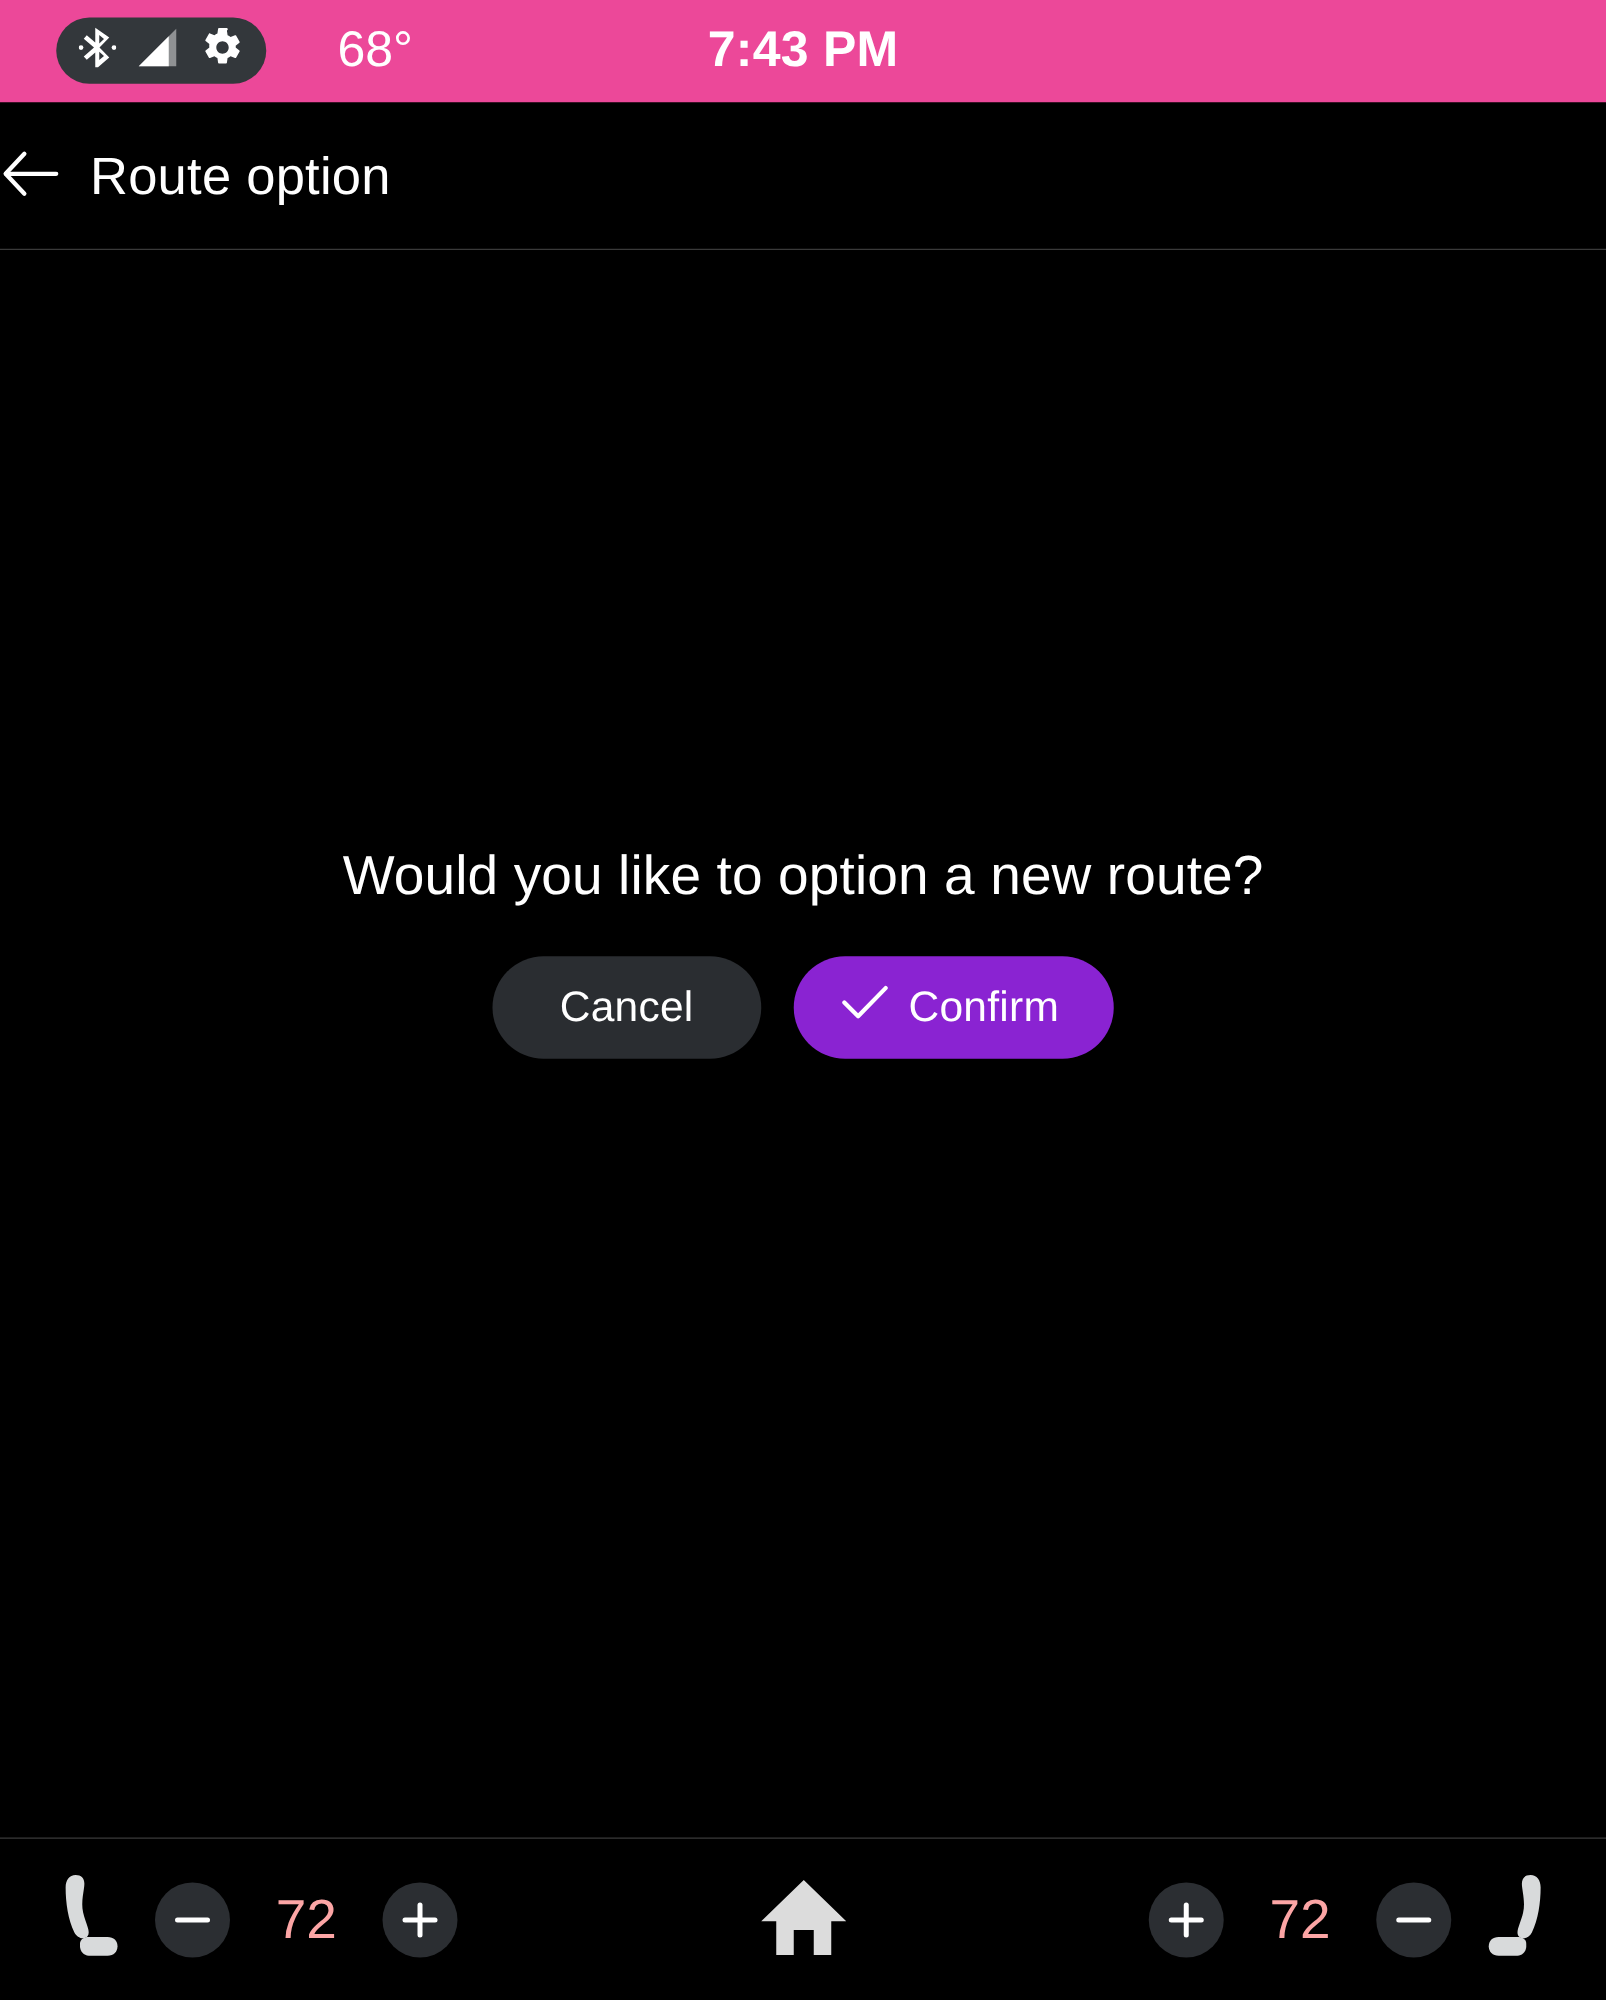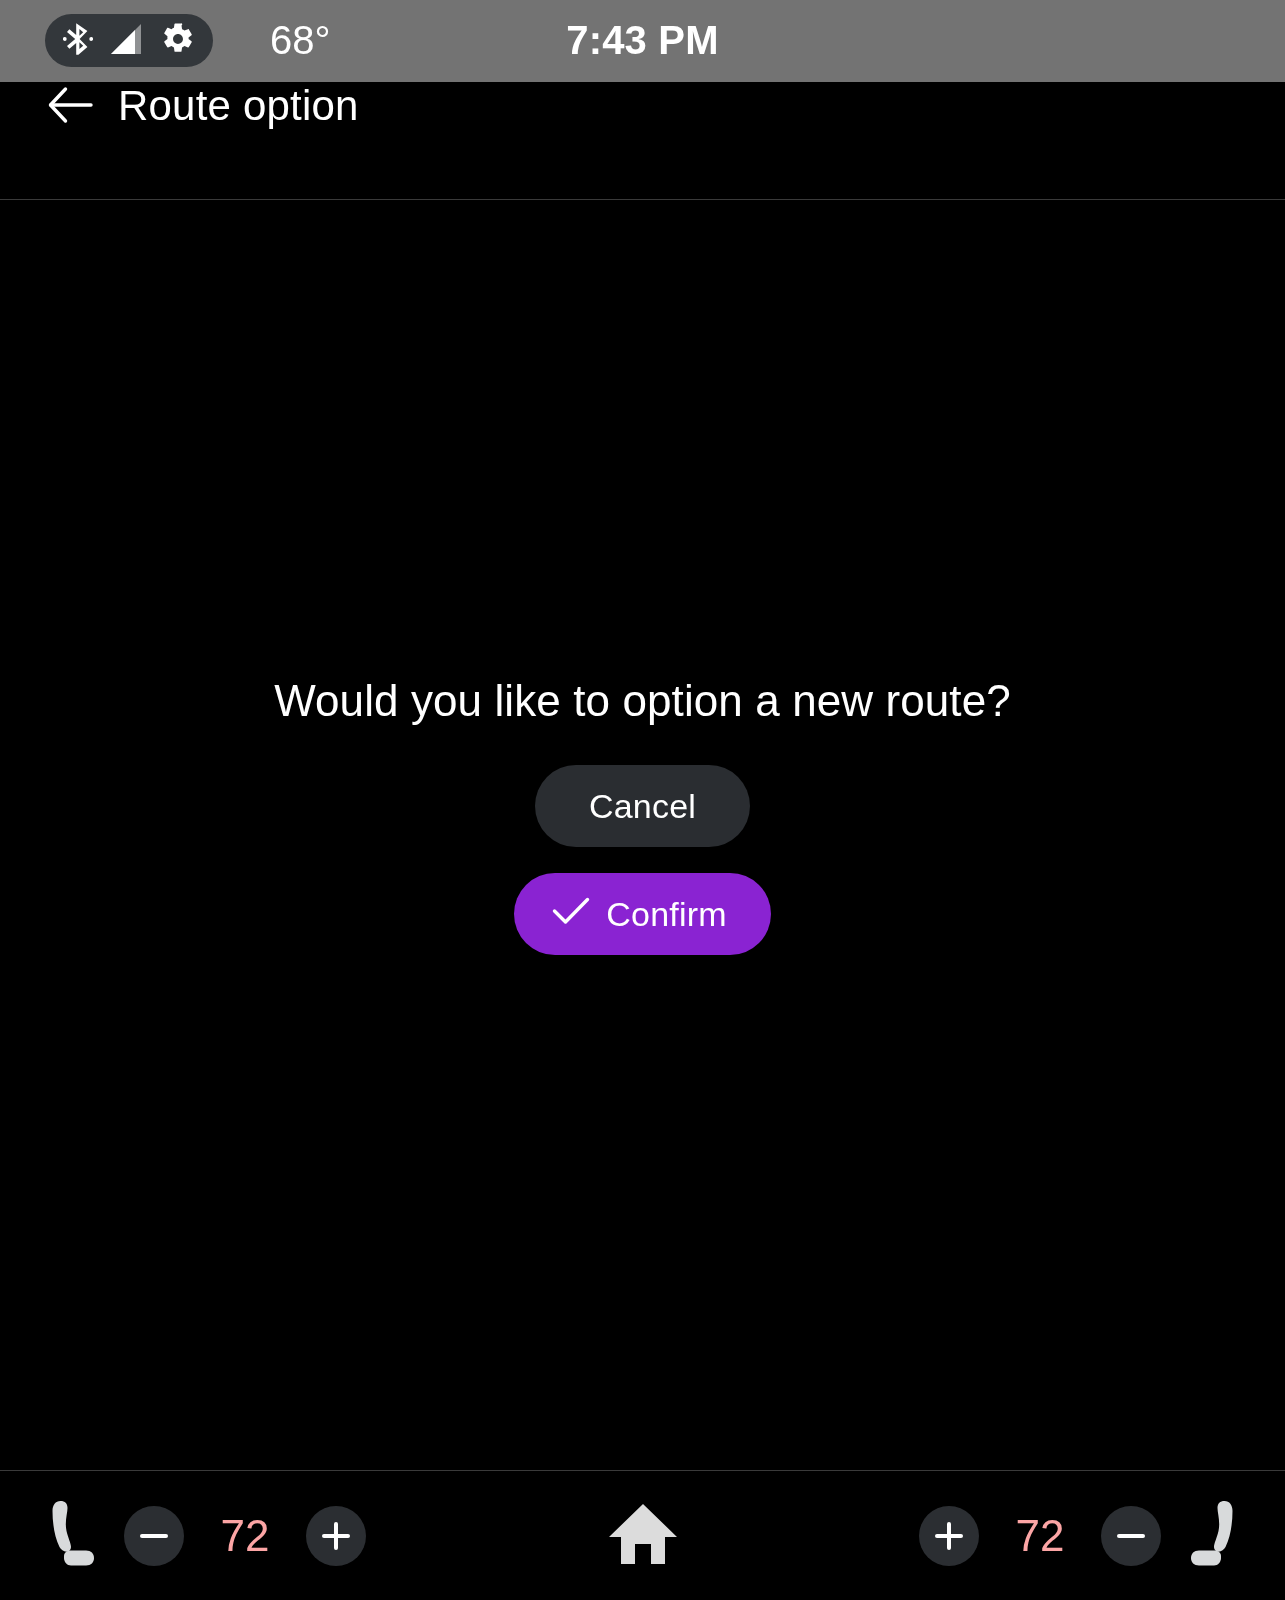--- a/index.html
+++ b/index.html
@@ -24,21 +24,21 @@
     background: #000000;
     display: flex;
     flex-direction: column;
   }
 
   
   .status-bar {
     position: relative;
     height: 82px;
     flex: 0 0 82px;
-    background: #737373;
+    background: #ec4899;
   }
 
   .status-pill {
     position: absolute;
     left: 45px;
     top: 14px;
     height: 53px;
     padding: 0 18px;
     border-radius: 27px;
     background: #33373b;
@@ -74,22 +74,21 @@
     color: #ffffff;
     line-height: 58px;
   }
 
   
   .title-bar {
     position: relative;
     height: 118px;
     flex: 0 0 118px;
     display: flex;
-    align-items: flex-start;
-    padding-left: 46px;
+    align-items: center;
     border-bottom: 1px solid #3a3a3a;
     background: #000000;
   }
 
   .back-btn {
     width: 48px;
     height: 48px;
     display: flex;
     align-items: center;
     justify-content: center;
@@ -134,21 +133,20 @@
     text-align: center;
     line-height: 58px;
     white-space: nowrap;
   }
 
   .dialog-actions {
     margin-top: 35px;
     display: flex;
     align-items: center;
     gap: 26px;
-    flex-direction: column;
   }
 
   .btn {
     height: 82px;
     border: none;
     border-radius: 41px;
     font-family: "Liberation Sans", sans-serif;
     font-size: 34px;
     font-weight: 400;
     color: #ffffff;

